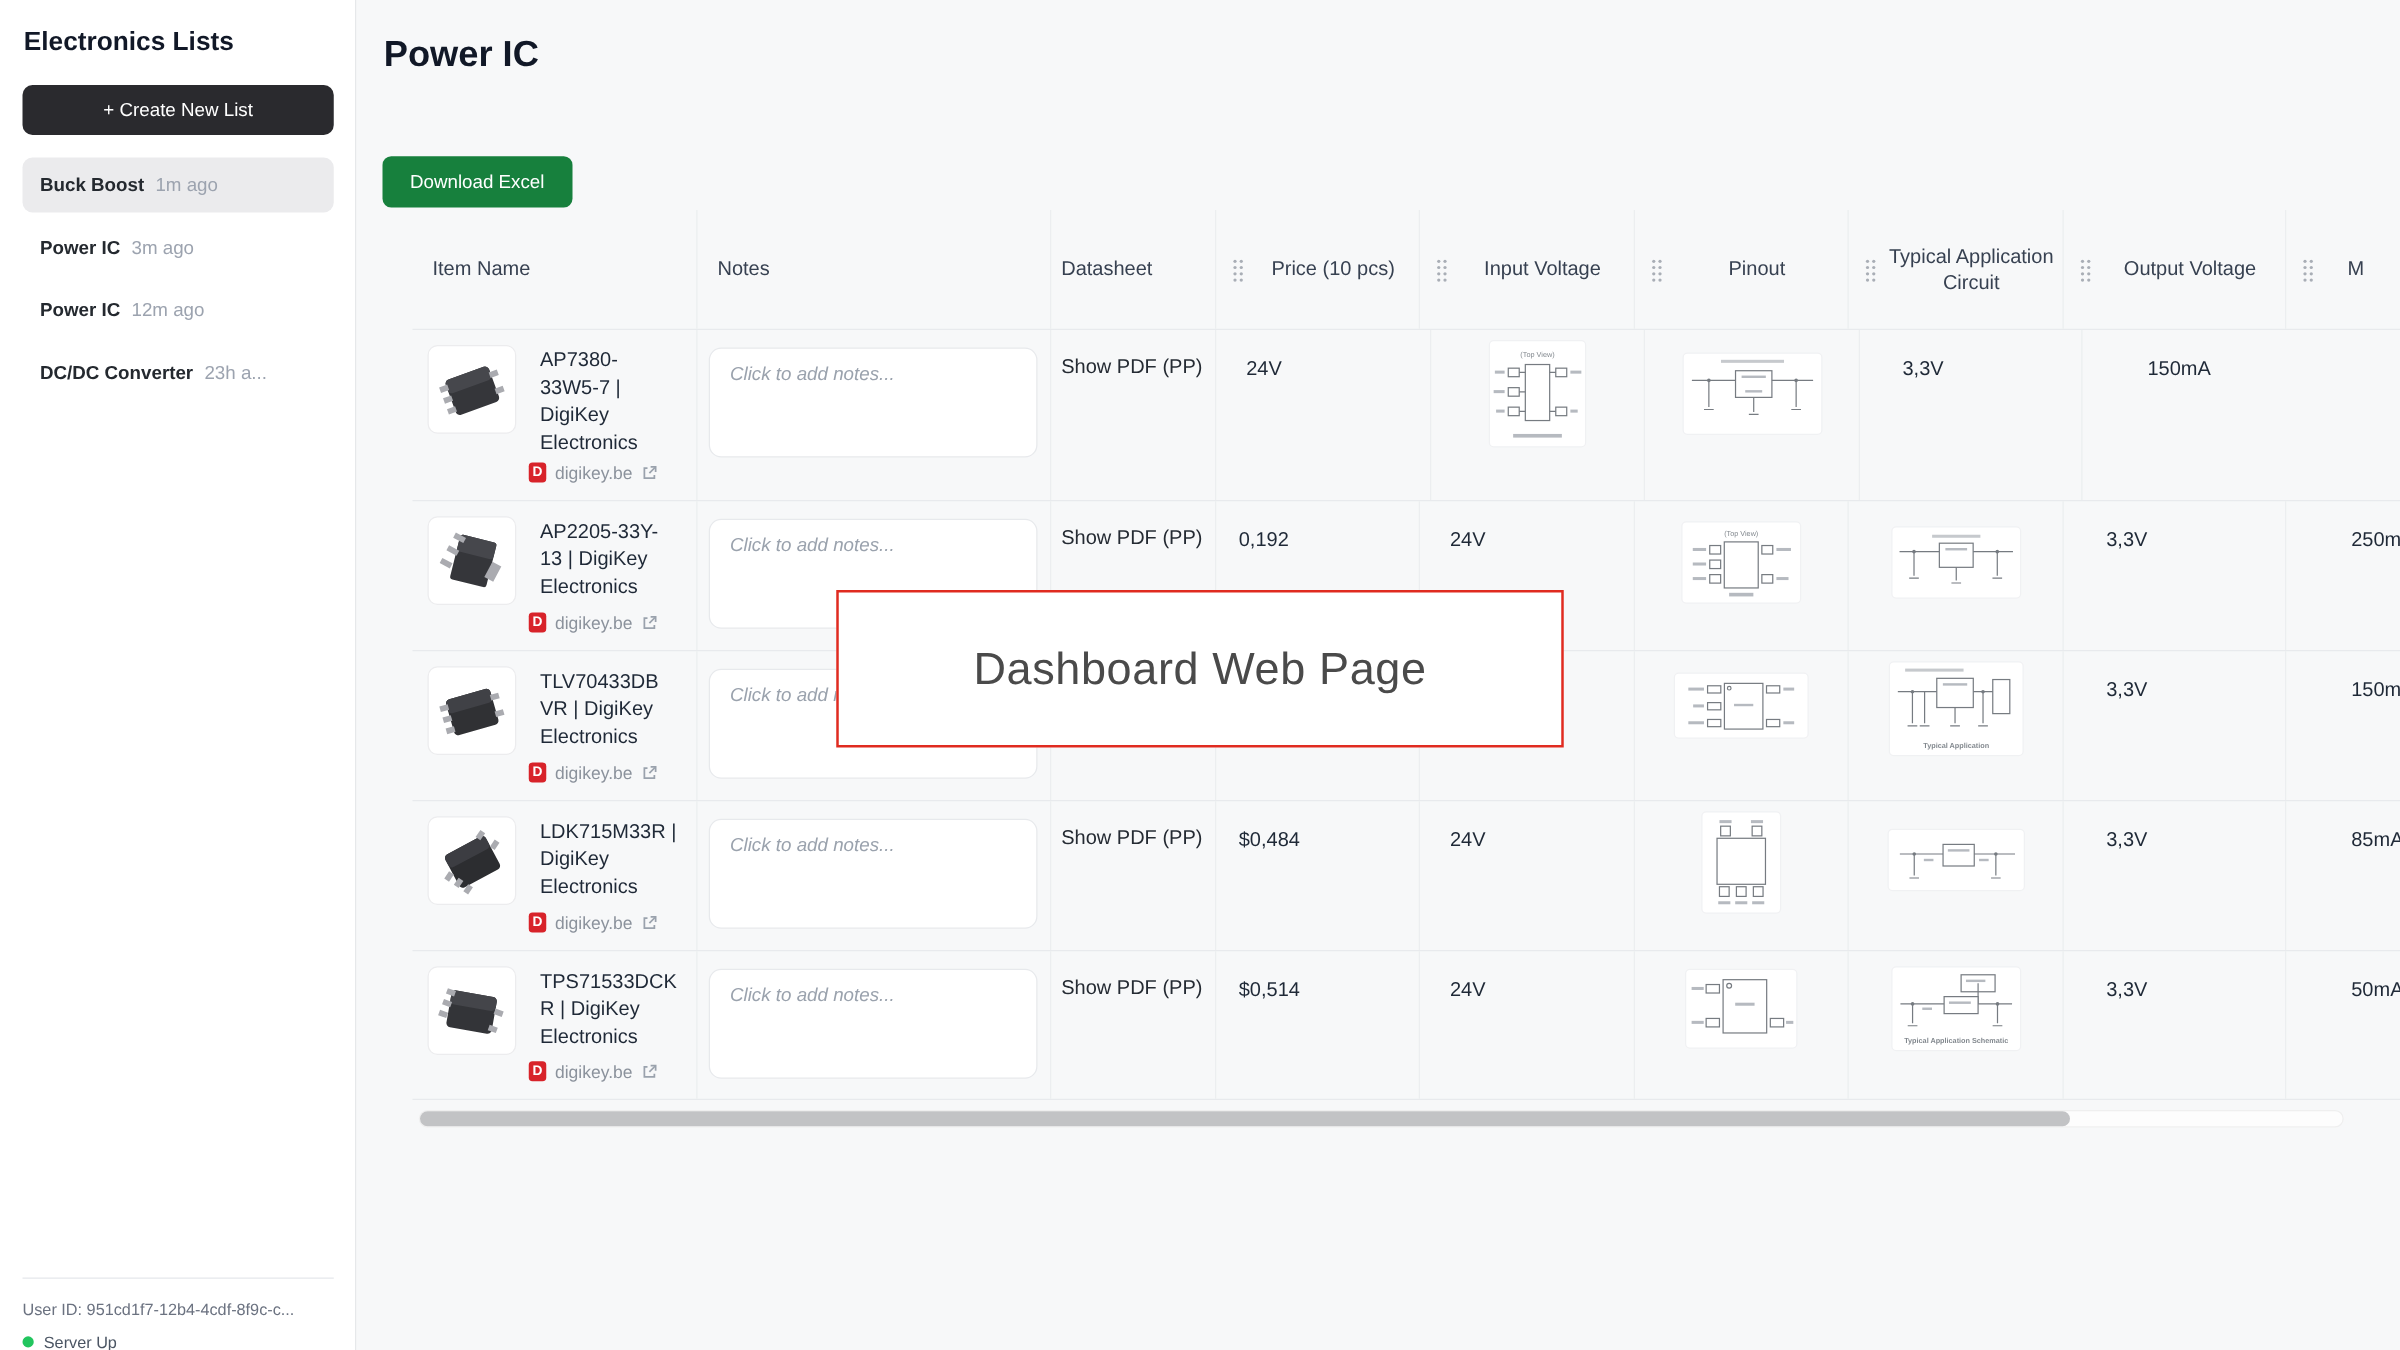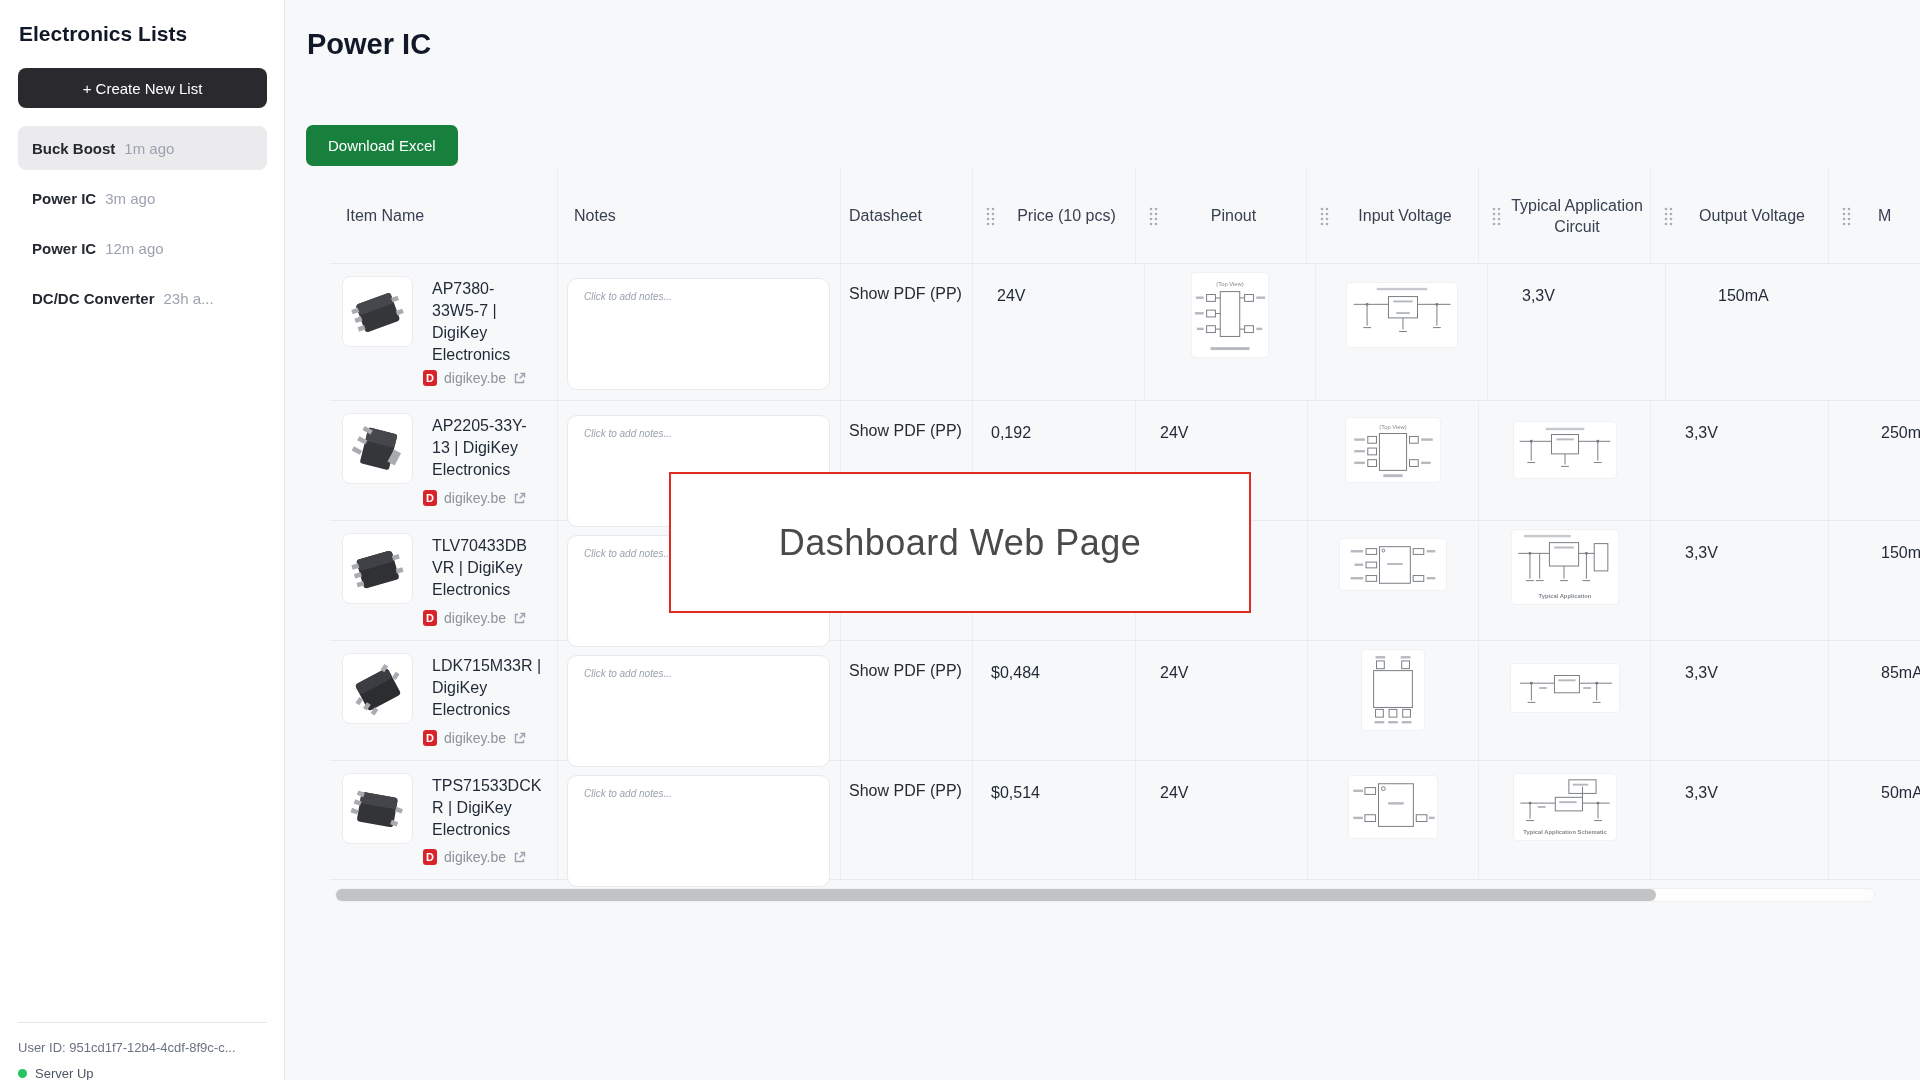--- a/index.html
+++ b/index.html
@@ -49,21 +49,21 @@
   
   .prod-img { position:absolute; left:12px; top:12px; width:71px; height:71px; background:#fff; border:1px solid #ececee; border-radius:8px; overflow:hidden; }
   .prod-img svg { width:100%; height:100%; }
   .prod-name { position:absolute; left:102px; top:14px; width:116px; font-size:16px; line-height:22px; color:#1f2937; white-space:pre-line; }
   .dk-row { position:absolute; left:93px; bottom:14px; display:flex; align-items:center; gap:7px; cursor:pointer; }
   .dk-badge { width:14px; height:16px; background:#d8232a; border-radius:3px; color:#fff; font-size:11px; font-weight:bold; display:flex; align-items:center; justify-content:center; }
   .dk-text { font-size:14px; color:#8b929c; }
   .ext-icon svg { display:block; }
 
   
-  .notes-box { position:absolute; left:9px; right:10px; top:14px; height:112px; background:#fff; border:1px solid #e7e9ec; border-radius:10px; padding:12px 16px; font-size:10px; font-style:italic; color:#9aa2ad; cursor:text; }
+  .notes-box { position:absolute; left:9px; right:10px; top:14px; height:88px; background:#fff; border:1px solid #e7e9ec; border-radius:10px; padding:12px 16px; font-size:15px; font-style:italic; color:#9aa2ad; cursor:text; }
 
   
   .pdf-link { position:absolute; left:8px; top:21px; font-size:16px; font-weight:500; color:#252b33; cursor:pointer; }
 
   
   .val { padding-top:23px; font-size:16px; color:#1f2937; }
   .c4.val { padding-left:18px; }
   .c5.val { padding-left:24px; }
   .c8.val { padding-left:34px; }
   .c9.val { padding-left:52px; white-space:nowrap; }
@@ -75,21 +75,21 @@
   .pin1{width:78px;height:86px;} .pin2{width:96px;height:66px;margin-top:16px;} .pin3{width:108px;height:53px;margin-top:17px;}
   .pin4{width:64px;height:82px;} .pin5{width:90px;height:64px;margin-top:14px;}
   .cir1{width:112px;height:66px;margin-top:18px;} .cir2{width:104px;height:58px;margin-top:20px;}
   .cir3{width:108px;height:76px;} .cir4{width:110px;height:50px;margin-top:22px;} .cir5{width:104px;height:68px;margin-top:12px;}
   .cap { font-size:6px; fill:#83898f; text-anchor:middle; font-family:"Liberation Sans",sans-serif; }
   .r2 .prod-img svg g { transform:rotate(14deg); transform-origin:30px 30px; }
   .r4 .prod-img svg g { transform:rotate(-28deg); transform-origin:30px 30px; }
   .r5 .prod-img svg g { transform:rotate(10deg); transform-origin:30px 30px; }
 
   
-  .overlay { position:absolute; left:669px; top:472px; width:582px; height:141px; background:#ffffff; border:2px solid #e02b20; display:flex; align-items:center; justify-content:center; font-size:36px; color:#4a4a4a; letter-spacing:0.5px; }
+  .overlay { position:absolute; left:669px; top:472px; width:582px; height:126px; background:#ffffff; border:2px solid #e02b20; display:flex; align-items:center; justify-content:center; font-size:36px; color:#4a4a4a; letter-spacing:0.5px; }
 
   
   .hscroll { position:absolute; left:335px; top:888px; width:1540px; height:14px; background:#fdfdfd; border:1px solid #efefef; border-radius:7px; }
   .hthumb { position:absolute; left:0; top:0; width:1320px; height:12px; background:#c2c3c5; border-radius:7px; cursor:grab; }
 </style>
 </head>
 <body>
 
 <div id="page">
 
@@ -149,53 +149,53 @@
                 <circle cx="8" cy="8" r="1.3"></circle>
                 <circle cx="3" cy="13" r="1.3"></circle>
                 <circle cx="8" cy="13" r="1.3"></circle>
                 <circle cx="3" cy="18" r="1.3"></circle>
                 <circle cx="8" cy="18" r="1.3"></circle>
               </g>
             </svg>
           </span>
         <span class="hlabel">Price (10 pcs)</span>
       </div>
+      <div class="cell c5 hcell withhandle">
+        <span class="handle">
+            <svg width="11" height="20" viewBox="0 0 11 20">
+              <g fill="#a9aeb6">
+                <circle cx="3" cy="3" r="1.3"></circle>
+                <circle cx="8" cy="3" r="1.3"></circle>
+                <circle cx="3" cy="8" r="1.3"></circle>
+                <circle cx="8" cy="8" r="1.3"></circle>
+                <circle cx="3" cy="13" r="1.3"></circle>
+                <circle cx="8" cy="13" r="1.3"></circle>
+                <circle cx="3" cy="18" r="1.3"></circle>
+                <circle cx="8" cy="18" r="1.3"></circle>
+              </g>
+            </svg>
+          </span>
+        <span class="hlabel">Input Voltage</span>
+      </div>
       <div class="cell c6 hcell withhandle">
         <span class="handle">
             <svg width="11" height="20" viewBox="0 0 11 20">
               <g fill="#a9aeb6">
                 <circle cx="3" cy="3" r="1.3"></circle>
                 <circle cx="8" cy="3" r="1.3"></circle>
                 <circle cx="3" cy="8" r="1.3"></circle>
                 <circle cx="8" cy="8" r="1.3"></circle>
                 <circle cx="3" cy="13" r="1.3"></circle>
                 <circle cx="8" cy="13" r="1.3"></circle>
                 <circle cx="3" cy="18" r="1.3"></circle>
                 <circle cx="8" cy="18" r="1.3"></circle>
               </g>
             </svg>
           </span>
         <span class="hlabel">Pinout</span>
-      </div>
-      <div class="cell c5 hcell withhandle">
-        <span class="handle">
-            <svg width="11" height="20" viewBox="0 0 11 20">
-              <g fill="#a9aeb6">
-                <circle cx="3" cy="3" r="1.3"></circle>
-                <circle cx="8" cy="3" r="1.3"></circle>
-                <circle cx="3" cy="8" r="1.3"></circle>
-                <circle cx="8" cy="8" r="1.3"></circle>
-                <circle cx="3" cy="13" r="1.3"></circle>
-                <circle cx="8" cy="13" r="1.3"></circle>
-                <circle cx="3" cy="18" r="1.3"></circle>
-                <circle cx="8" cy="18" r="1.3"></circle>
-              </g>
-            </svg>
-          </span>
-        <span class="hlabel">Input Voltage</span>
       </div>
       <div class="cell c7 hcell withhandle">
         <span class="handle">
             <svg width="11" height="20" viewBox="0 0 11 20">
               <g fill="#a9aeb6">
                 <circle cx="3" cy="3" r="1.3"></circle>
                 <circle cx="8" cy="3" r="1.3"></circle>
                 <circle cx="3" cy="8" r="1.3"></circle>
                 <circle cx="8" cy="8" r="1.3"></circle>
                 <circle cx="3" cy="13" r="1.3"></circle>

